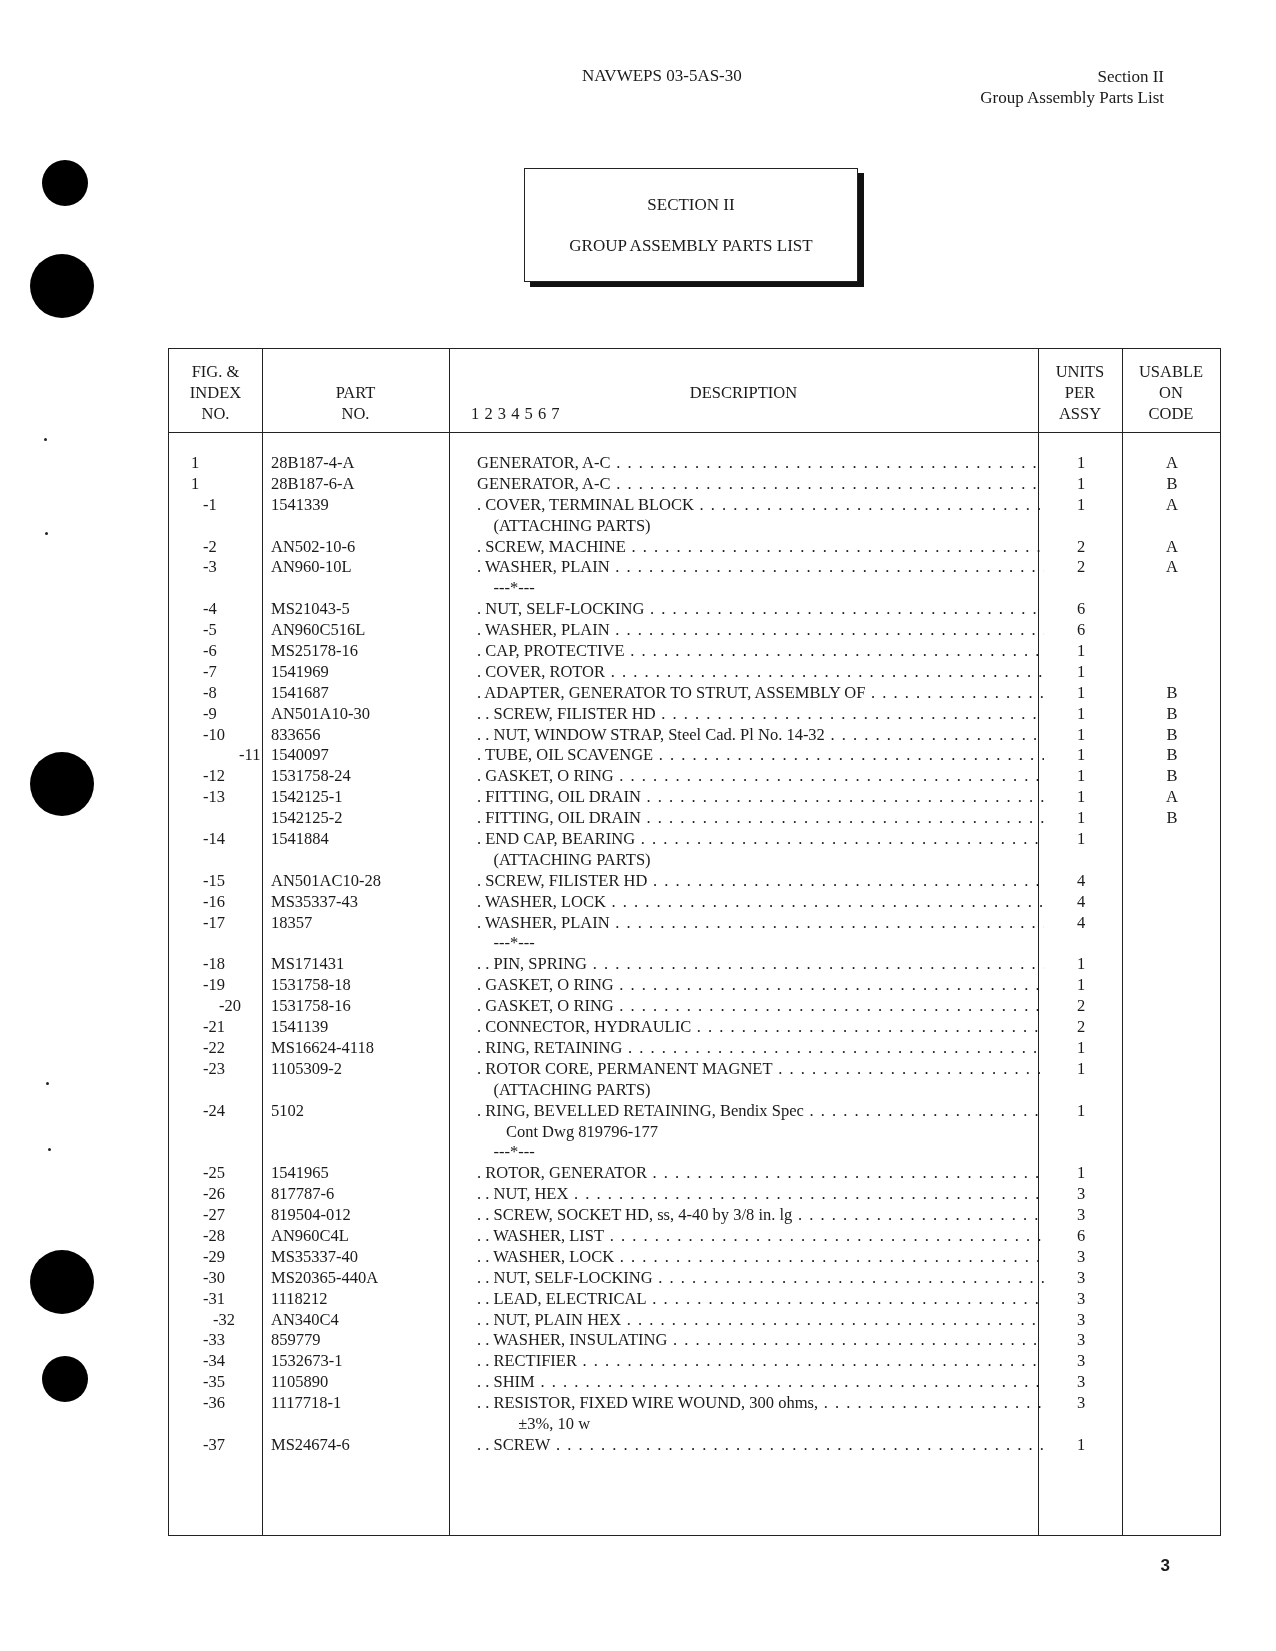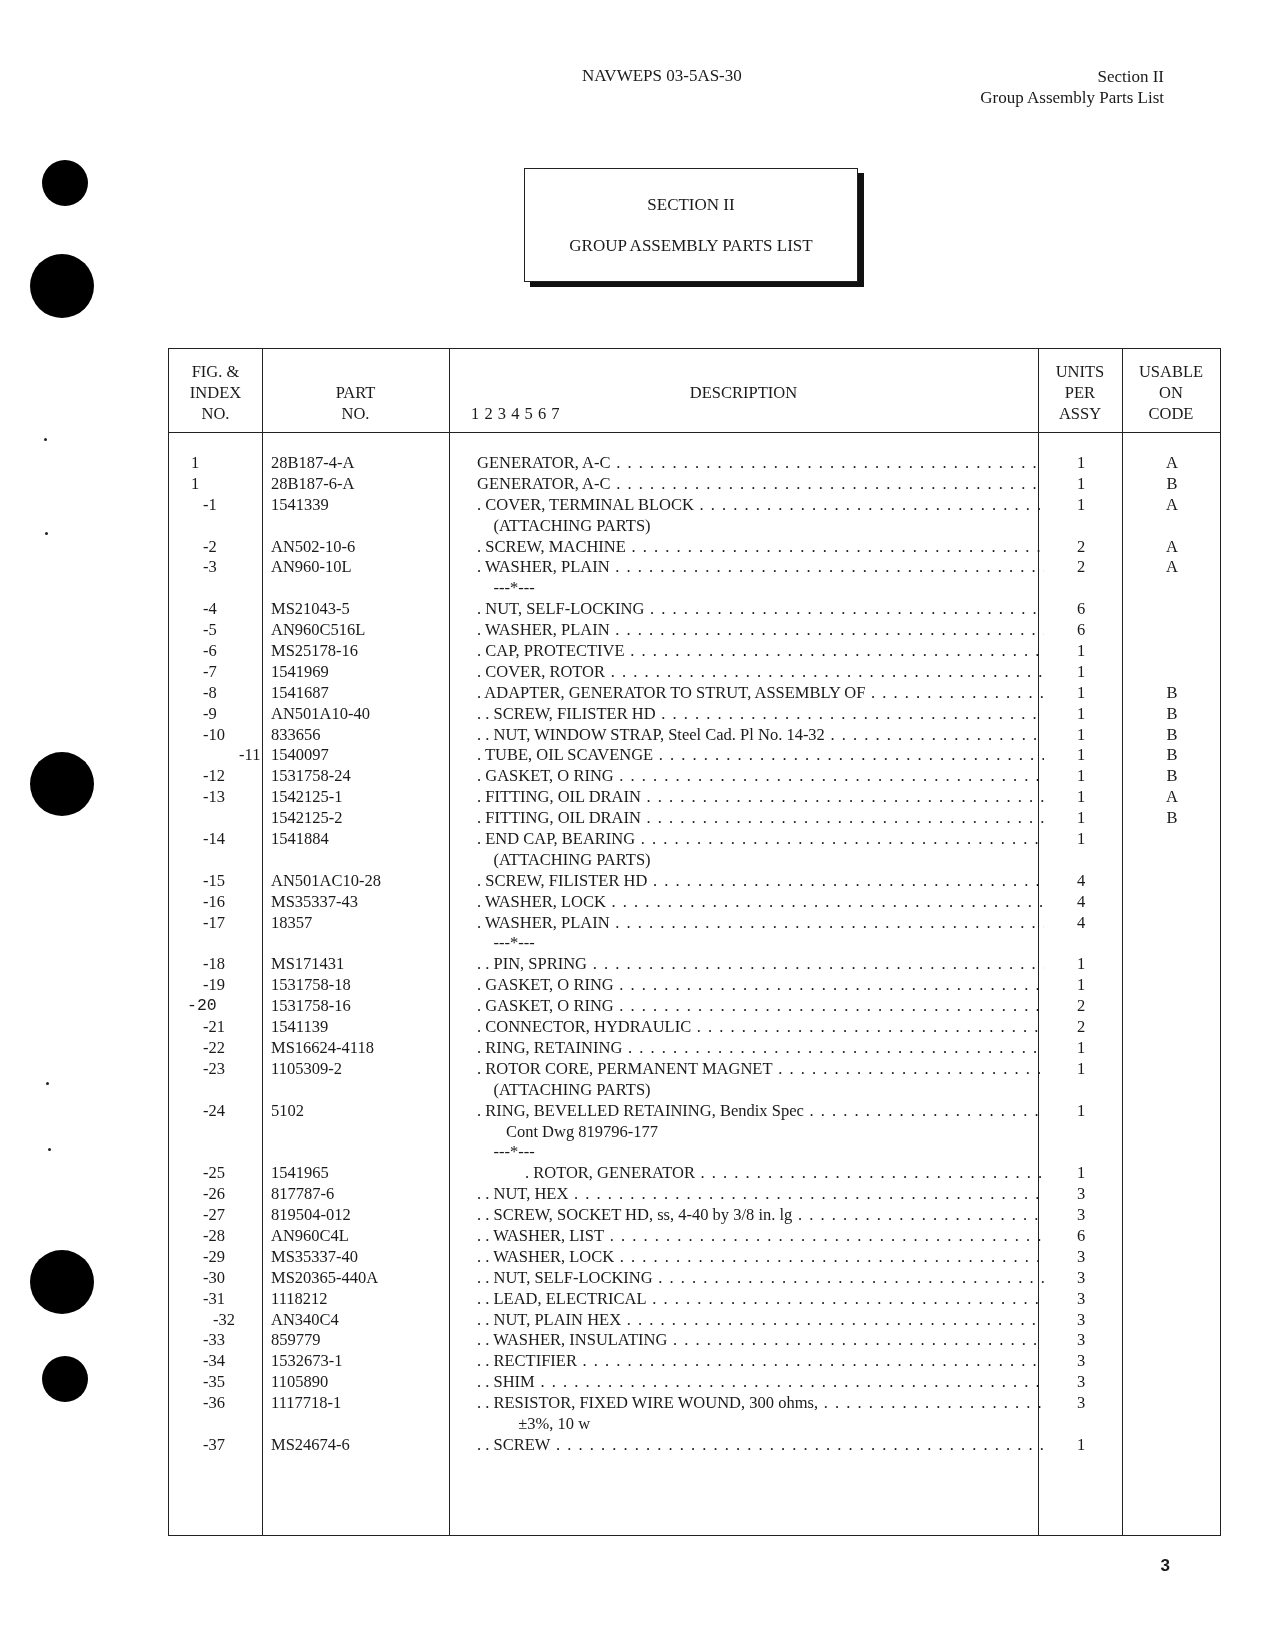--- a/index.html
+++ b/index.html
@@ -218,21 +218,21 @@
         <div class="c-desc">
           <span class="desc-wrap leader" style="white-space: pre;">. ADAPTER, GENERATOR TO STRUT, ASSEMBLY OF</span>
         </div>
         <div class="c-units">1</div>
         <div class="c-code">B</div>
       </div>
       <div class="row">
         <div class="c-idx">
           <span class="i" style="left: 34px;">-9</span>
         </div>
-        <div class="c-part">AN501A10-40</div>
+        <div class="c-part">AN501A10-30</div>
         <div class="c-desc">
           <span class="desc-wrap leader" style="white-space: pre;">. . SCREW, FILISTER HD</span>
         </div>
         <div class="c-units">1</div>
         <div class="c-code">B</div>
       </div>
       <div class="row">
         <div class="c-idx">
           <span class="i" style="left: 34px;">-10</span>
         </div>
@@ -370,21 +370,21 @@
         </div>
         <div class="c-part">1531758-18</div>
         <div class="c-desc">
           <span class="desc-wrap leader" style="white-space: pre;">. GASKET, O RING</span>
         </div>
         <div class="c-units">1</div>
         <div class="c-code"></div>
       </div>
       <div class="row">
         <div class="c-idx">
-          <span class="i" style="left: 18px; font-family: Liberation Mono, monospace;">-20</span>
+          <span class="i" style="left: 50px;">-20</span>
         </div>
         <div class="c-part">1531758-16</div>
         <div class="c-desc">
           <span class="desc-wrap leader" style="white-space: pre;">. GASKET, O RING</span>
         </div>
         <div class="c-units">2</div>
         <div class="c-code"></div>
       </div>
       <div class="row">
         <div class="c-idx">
@@ -462,21 +462,21 @@
         </div>
         <div class="c-units"></div>
         <div class="c-code"></div>
       </div>
       <div class="row">
         <div class="c-idx">
           <span class="i" style="left: 34px;">-25</span>
         </div>
         <div class="c-part">1541965</div>
         <div class="c-desc">
-          <span class="desc-wrap leader" style="white-space: pre; margin-left: 48px;">. ROTOR, GENERATOR</span>
+          <span class="desc-wrap leader" style="white-space: pre;">. ROTOR, GENERATOR</span>
         </div>
         <div class="c-units">1</div>
         <div class="c-code"></div>
       </div>
       <div class="row">
         <div class="c-idx">
           <span class="i" style="left: 34px;">-26</span>
         </div>
         <div class="c-part">817787-6</div>
         <div class="c-desc">

